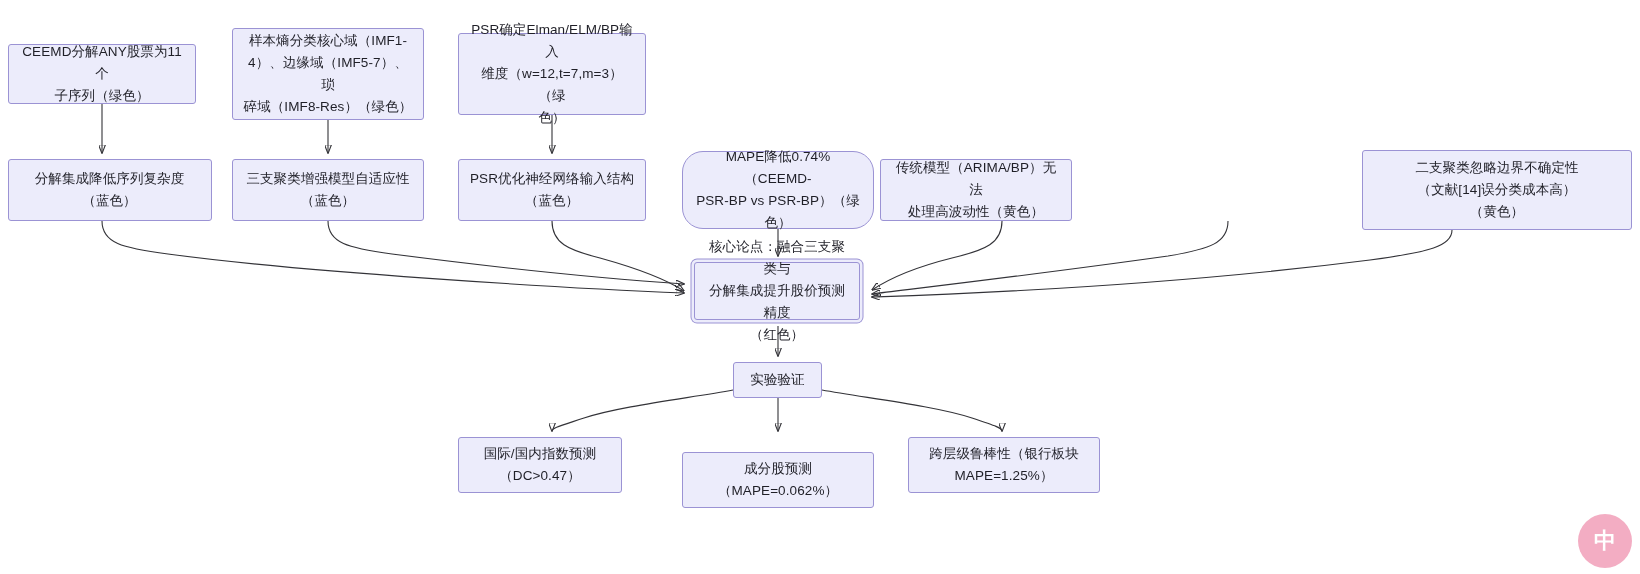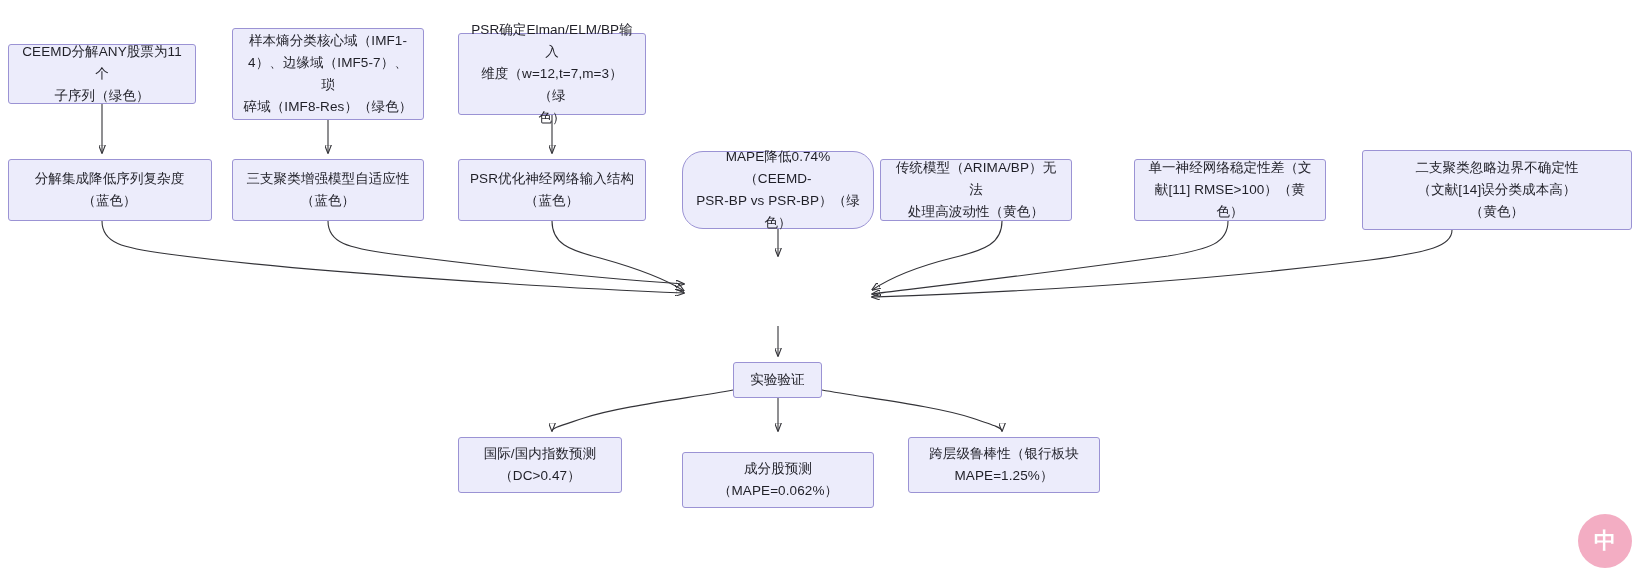--- a/index.html
+++ b/index.html
@@ -144,31 +144,32 @@
     <span class="node-label">MAPE降低0.74%（CEEMD-
 PSR-BP vs PSR-BP）（绿
 色）</span>
   </div>
 
   <div class="node-box" style="left:880px; top:159px; width:192px; height:62px;">
     <span class="node-label">传统模型（ARIMA/BP）无法
 处理高波动性（黄色）</span>
   </div>
 
-  <div class="node-box" style="left:1134px; top:159px; width:192px; height:62px;">
-    <span class="node-label">单一神经网络稳定性差（文
-献[11] RMSE&gt;100）（黄色）</span>
-  </div>
 
   <div class="node-box" style="left:1362px; top:150px; width:270px; height:80px;">
     <span class="node-label">二支聚类忽略边界不确定性
 （文献[14]误分类成本高）
 （黄色）</span>
   </div>
 
+  <div class="node-box core" style="left:694px; top:262px; width:166px; height:58px;">
+    <span class="node-label">核心论点：融合三支聚类与
+分解集成提升股价预测精度
+（红色）</span>
+  </div>
 
   <div class="node-box" style="left:733px; top:362px; width:89px; height:36px;">
     <span class="node-label">实验验证</span>
   </div>
 
   <div class="node-box" style="left:458px; top:437px; width:164px; height:56px;">
     <span class="node-label">国际/国内指数预测
 （DC&gt;0.47）</span>
   </div>
 

